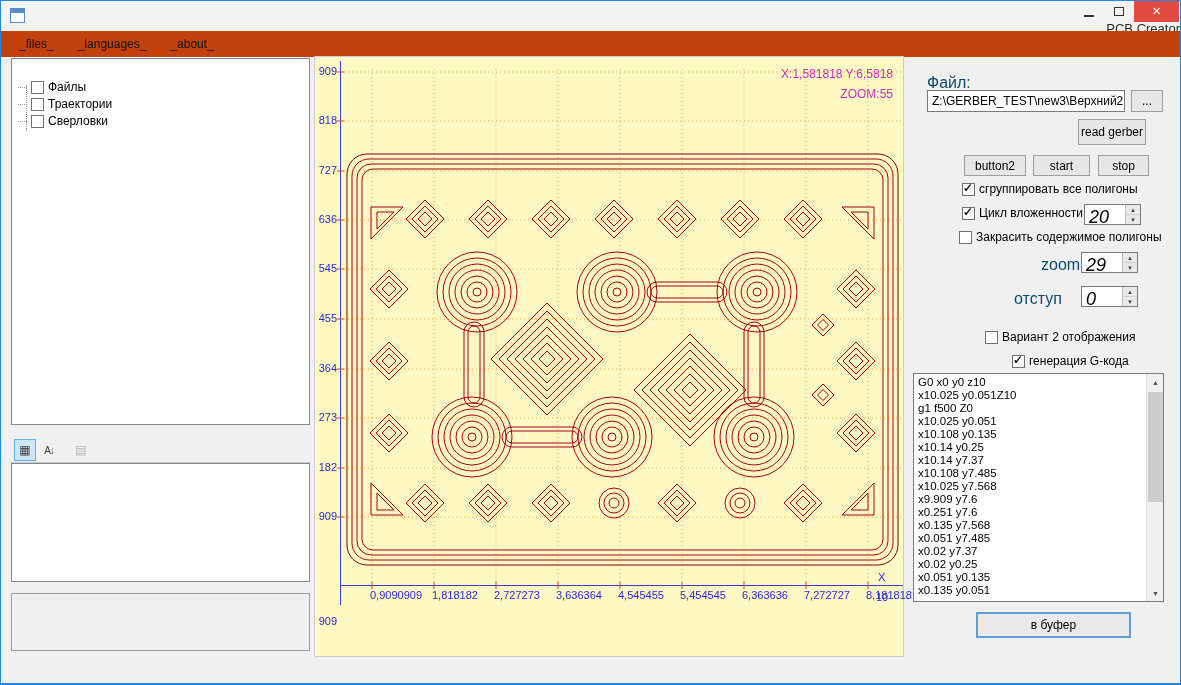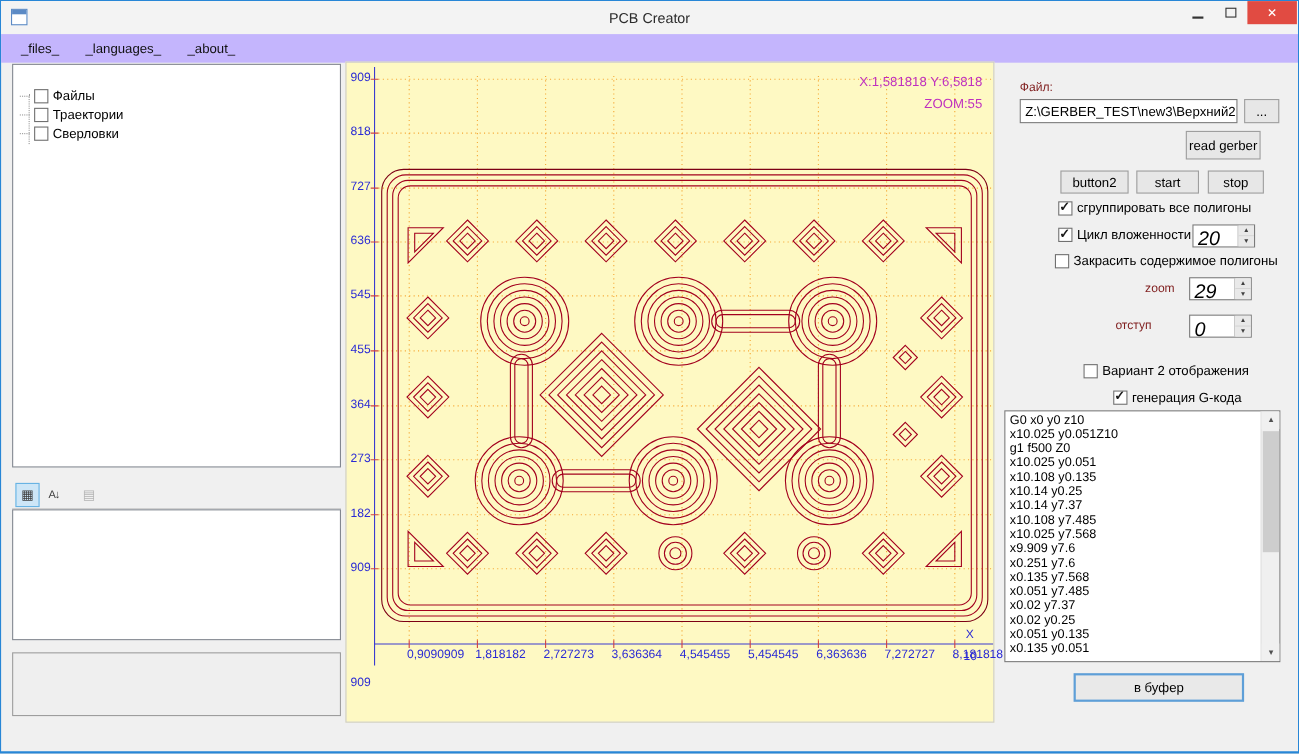--- a/index.html
+++ b/index.html
@@ -4,31 +4,31 @@
 <style>
   * { box-sizing: border-box; margin: 0; padding: 0; }
   html,body { width:1181px; height:685px; font-family:"Liberation Sans", sans-serif; background:#d8d8d8; }
 
   .window {
     position:absolute; left:0; top:0; width:1181px; height:685px;
     background:#f0f0f0; border:1px solid #2786d6; border-bottom-width:2px;
   }
   
   .titlebar { position:absolute; left:0; top:0; width:100%; height:30px; background:#f3f3f3; }
-  .title { position:absolute; left:0; right:0; top:8px; text-align:center; font-size:13px; color:#2b2b2b; }
+  .title { position:absolute; left:0; right:0; top:20px; text-align:right; font-size:13px; color:#2b2b2b; }
   .app-icon { position:absolute; left:9px; top:7px; width:15px; height:15px; border:1px solid #5b8ac5; background:#fff; }
   .app-icon::before { content:""; position:absolute; left:0; top:0; right:0; height:4px; background:#5b8ac5; }
   .win-controls { position:absolute; top:0; right:1px; height:21px; display:flex; }
   .win-btn { width:30px; height:21px; display:flex; align-items:center; justify-content:center; }
   .win-btn.close { width:45px; background:#e14b42; color:#fff; font-size:11px; }
   .glyph-min { width:10px; height:2px; background:#333; margin-top:8px; }
   .glyph-max { width:10px; height:9px; border:1px solid #333; }
 
   
-  .menubar { position:absolute; left:0; top:30px; width:100%; height:26px; background:#c4b5fd; display:flex; align-items:center; padding-left:8px; gap:4px; }
+  .menubar { position:absolute; left:0; top:30px; width:100%; height:26px; background:#c2410c; display:flex; align-items:center; padding-left:8px; gap:4px; }
   .menu-item { padding:4px 10px; font-size:12px; color:#111; }
 
   
   .tree-panel { position:absolute; left:10px; top:57px; width:299px; height:367px; background:#fff; border:1px solid #828790; }
   .tree-guide { position:absolute; left:14px; top:26px; height:46px; border-left:1px dotted #9a9a9a; }
   .tree-row { position:absolute; left:6px; display:flex; align-items:center; gap:4px; font-size:12px; color:#000; height:16px; }
   .tree-row::before { content:""; width:9px; border-top:1px dotted #9a9a9a; }
   .cb { width:13px; height:13px; background:#fff; border:1px solid #707070; display:inline-block; position:relative; flex:none; }
   .cb.checked::after { content:"✓"; position:absolute; left:0px; top:-2px; font-size:12px; font-weight:bold; color:#1a1a1a; line-height:13px; }
 
@@ -44,21 +44,21 @@
   
   .canvas { position:absolute; left:313px; top:55px; width:590px; height:601px; background:#fef9c3; border:1px solid #cccccc; }
   .canvas svg { position:absolute; left:0; top:0; }
   .ylab { position:absolute; left:0; width:22px; text-align:right; font-size:11px; color:#2a2ad4; }
   .xlab { position:absolute; top:532px; width:60px; text-align:right; font-size:11px; color:#2a2ad4;padding-left:28px; }
   .axlet { position:absolute; font-size:11px; color:#2a2ad4; }
   .overlay-txt { position:absolute; right:10px; text-align:right; font-size:12px; color:#bf30bf; }
 
   
   .right { position:absolute; left:908px; top:55px; width:266px; height:601px; }
-  .lbl { position:absolute; font-size:11px; color:#7f1d1d; white-space:nowrap; }
+  .lbl { position:absolute; font-size:16px; color:#0c4a6e; white-space:nowrap; }
   .textbox { position:absolute; background:#fff; border:1px solid #7a7a7a; font-size:12px; padding:3px 4px; overflow:hidden; white-space:nowrap; }
   .btn { position:absolute; background:#e7e7e7; border:1px solid #9e9e9e; font-size:12px; color:#000; display:flex; align-items:center; justify-content:center; }
   .btn.primary { border:2px solid #5e9fd8; background:#e9e9e9;margin-left:40px; }
   .cb-row { position:absolute; display:flex; align-items:center; gap:4px; font-size:12px; white-space:nowrap; }
   .nud { position:absolute; background:#fff; border:1px solid #7a7a7a; display:flex; }
   .nud-val { flex:1; font-size:18px; padding:2px 0 0 4px;font-style:italic; }
   .nud-btns { width:15px; border-left:1px solid #bdbdbd; display:flex; flex-direction:column; }
   .nud-btns span { flex:1; background:#e9e9e9; font-size:6px; color:#404040; display:flex; align-items:center; justify-content:center; border-bottom:1px solid #d0d0d0; }
   .nud-btns span:last-child { border-bottom:none; }
   .gcode-box { position:absolute; left:4px; top:317px; width:251px; height:229px; background:#fff; border:1px solid #7a7a7a; font-size:11.5px; padding:2px 4px; line-height:13px; overflow:hidden; }

